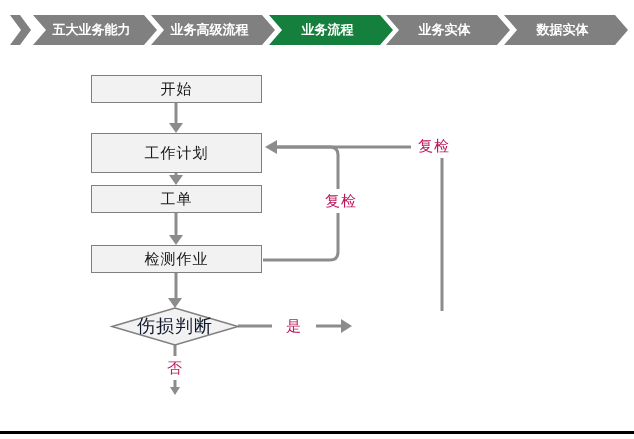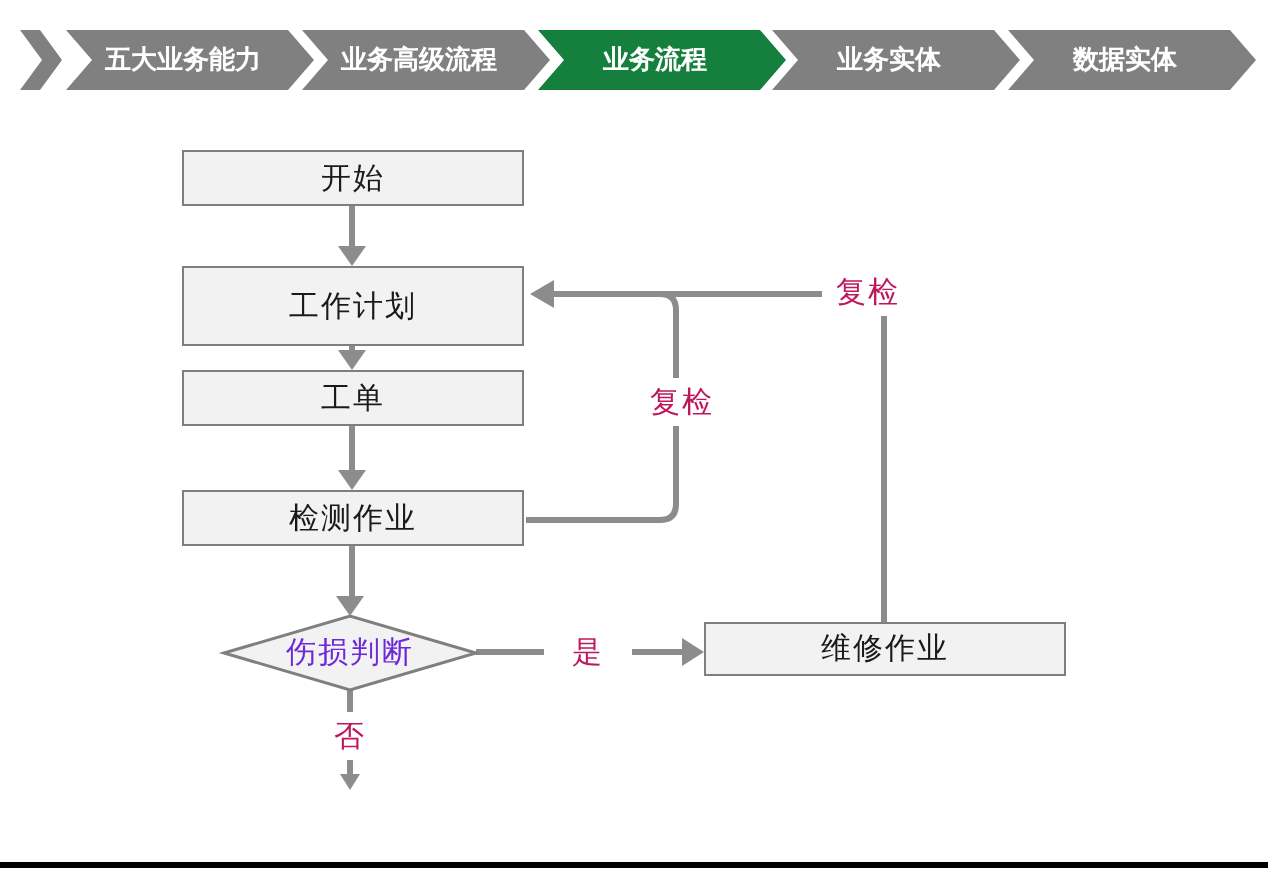--- a/index.html
+++ b/index.html
@@ -25,21 +25,21 @@
   }
   
   .layer{position:absolute;left:0;top:0;width:634px;height:439px;pointer-events:none;}
   .node{
     position:absolute;background:#f2f2f2;border:1.5px solid #7f7f7f;box-sizing:border-box;
     display:flex;align-items:center;justify-content:center;
     font-size:15px;color:#1a1a1a;letter-spacing:1px;white-space:nowrap;font-family:Liberation Serif, serif;
   }
   .dlabel{
     position:absolute;display:flex;align-items:center;justify-content:center;
-    font-size:15px;color:#6d28d9;letter-spacing:1px;white-space:nowrap;
+    font-size:18px;color:#0f172a;letter-spacing:1px;white-space:nowrap;
   }
   .elabel{
     position:absolute;background:#ffffff;display:flex;align-items:center;justify-content:center;
     font-size:15px;color:#be185d;letter-spacing:1px;white-space:nowrap;
   }
   .bottom-rule{position:absolute;left:0;top:431px;width:634px;height:2.5px;background:#000000;}
 </style>
 </head>
 <body>
 
@@ -85,21 +85,20 @@
       <polygon points="341,319 341,333 352,326"></polygon>
       <polygon points="277,140 277,154 265,147"></polygon>
     </g>
   </svg>
 
   <div class="node" style="left:91px;top:75px;width:171px;height:28px">开始</div>
   <div class="node" style="left:91px;top:133px;width:171px;height:40px">工作计划</div>
   <div class="node" style="left:91px;top:245px;width:171px;height:28px">检测作业</div>
   <div class="node" style="left:91px;top:185px;width:171px;height:28px">工单</div>
   <div class="dlabel" style="left:115px;top:315px;width:120px;height:22px">伤损判断</div>
-  <div class="node" style="left:352px;top:311px;width:181px;height:27px">维修作业</div>
 
   <div class="elabel" style="left:321px;top:189px;width:40px;height:24px">复检</div>
   <div class="elabel" style="left:411px;top:134px;width:46px;height:24px">复检</div>
   <div class="elabel" style="left:272px;top:314px;width:44px;height:24px">是</div>
   <div class="elabel" style="left:155px;top:356px;width:40px;height:24px">否</div>
 
   <div class="bottom-rule"></div>
 </div>
 
 </body></html>

